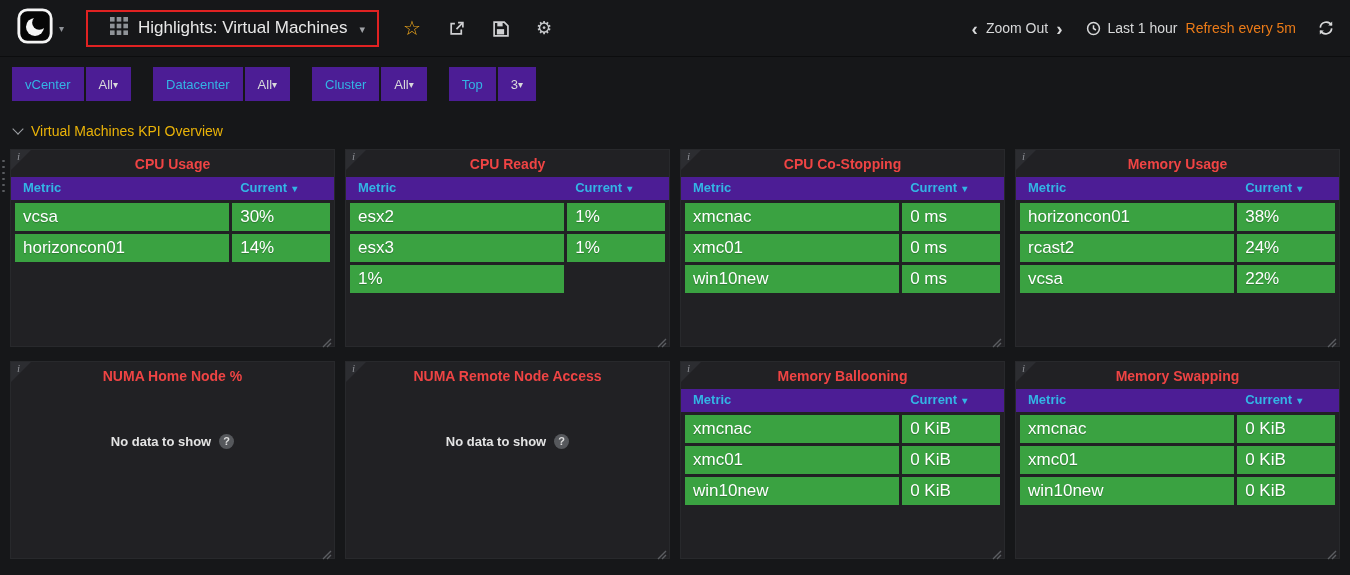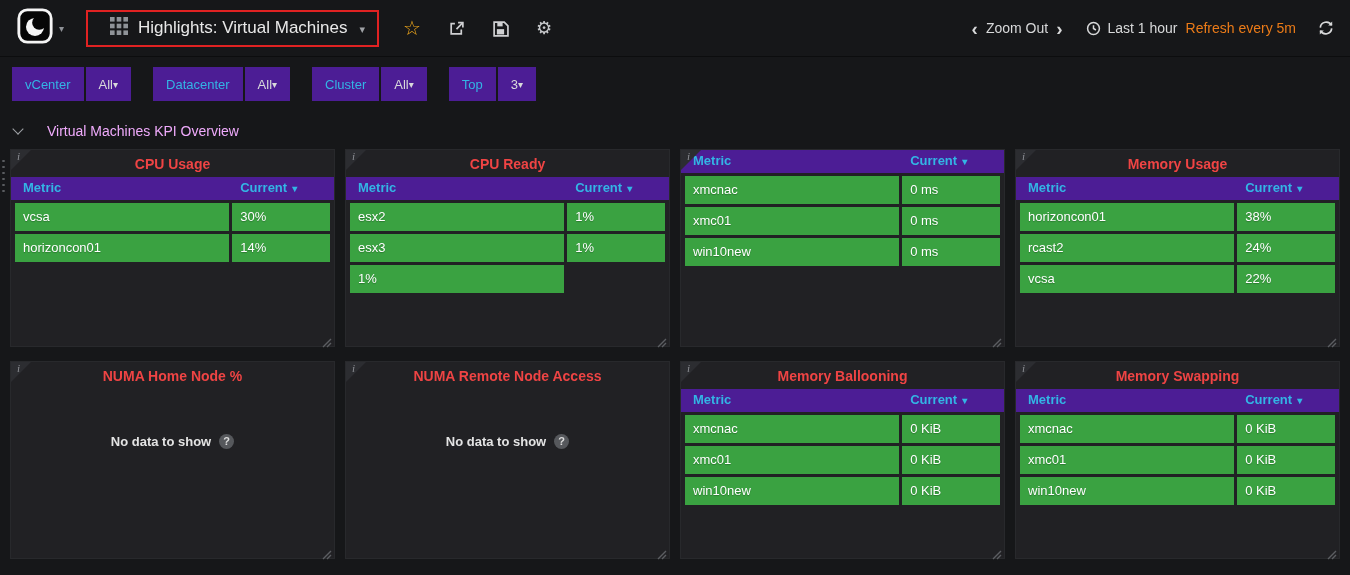--- a/index.html
+++ b/index.html
@@ -31,37 +31,37 @@
 
   
   .filters { display:flex; align-items:center; gap:22px; padding:10px 12px 9px; }
   .filter-group { display:flex; gap:2px; }
   .chip { background:#4c1d95; height:34px; padding:0 13px; display:flex; align-items:center; font-size:13px; cursor:pointer; }
   .chip.label { color:var(--blue,#33b5e5); }
   .chip.value { color:#d8d9da; gap:0; }
   .chip .caret { font-size:10px; color:#d8d9da; }
 
   
-  .row-header { display:flex; align-items:center; gap:25px; padding:13px 0 4px 14px; font-size:14px; color:#f0abfc; cursor:pointer; width:fit-content; }
+  .row-header { display:flex; align-items:center; gap:9px; padding:13px 0 4px 14px; font-size:14px; color:#eab308; cursor:pointer; width:fit-content; }
   .chevron-down { width:8px; height:8px; border-right:1.5px solid #9fa2a6; border-bottom:1.5px solid #9fa2a6; transform:rotate(45deg); margin-top:-5px; }
   .row-drag { position:absolute; left:1px; top:158px; width:5px; height:34px;
     background-image:radial-gradient(circle, #5a5c60 1px, transparent 1.4px); background-size:5px 6px; }
 
   
   .grid { display:grid; grid-template-columns:repeat(4,1fr); grid-auto-rows:198px; gap:14px 10px; padding:6px 10px 10px; }
   .panel { position:relative; background:#212124; border:1px solid #28292c; display:flex; flex-direction:column; }
   .corner { position:absolute; top:0; left:0; width:0; height:0; border-top:20px solid #2c2d31; border-right:20px solid transparent; cursor:pointer; }
   .corner-i { position:absolute; top:0; left:6px; font-size:11px; font-style:italic; color:#8e9196; font-family:"Liberation Serif", serif; }
   .panel-header { height:27px; flex:0 0 27px; display:flex; align-items:center; justify-content:center; font-size:14px; font-weight:bold; color:#ef4444; cursor:pointer; }
 
   .tbl-head { display:grid; grid-template-columns:68% 1fr; gap:0 3px; padding:0 4px; background:#4c1d95; font-size:13px; font-weight:bold; color:var(--blue,#33b5e5); }
   .hcell { padding-left:8px; line-height:22px; cursor:pointer; }
   .sort-caret { font-size:10px; margin-left:5px; }
   .tbl-row { display:grid; grid-template-columns:68% 1fr; gap:0 3px; padding:0 4px; margin-top:3px; }
-  .cell { background:var(--green,#3aa241); height:28px; line-height:28px; padding-left:8px; font-size:13px; color:#fff;
+  .cell { background:var(--green,#3aa241); height:28px; line-height:28px; padding-left:8px; font-size:17px; color:#fff;
     text-shadow:0 1px 1px rgba(0,0,0,.25); overflow:hidden; white-space:nowrap; }
 
   .nodata { margin-top:45px; display:flex; align-items:flex-end; justify-content:center; gap:8px; font-size:13px; font-weight:bold; color:#e4e4e4; }
   .qmark { width:15px; height:15px; border-radius:50%; background:#56585c; color:#dcdcdc; font-size:11px; line-height:15px; text-align:center; font-weight:bold; }
 
   .resize { position:absolute; right:2px; bottom:2px; width:10px; height:10px; cursor:nwse-resize; }
 </style>
 </head>
 <body>
 
@@ -220,20 +220,21 @@
       <span class="cell">1%</span>
     </div>
     <span class="resize"><svg width="10" height="10">
           <path d="M9 1L1 9M9 5L5 9" stroke="#5c5e62" stroke-width="1.4"></path>
         </svg></span>
   </section>
 
   <section class="panel">
     <span class="corner"></span>
     <span class="corner-i">i</span>
+    <div class="panel-header">CPU Co-Stopping</div>
     <div class="tbl-head">
       <span class="hcell">Metric</span>
       <span class="hcell"><span>Current</span><span class="sort-caret">▾</span></span>
     </div>
     <div class="tbl-row">
       <span class="cell">xmcnac</span>
       <span class="cell">0 ms</span>
     </div>
     <div class="tbl-row">
       <span class="cell">xmc01</span>

